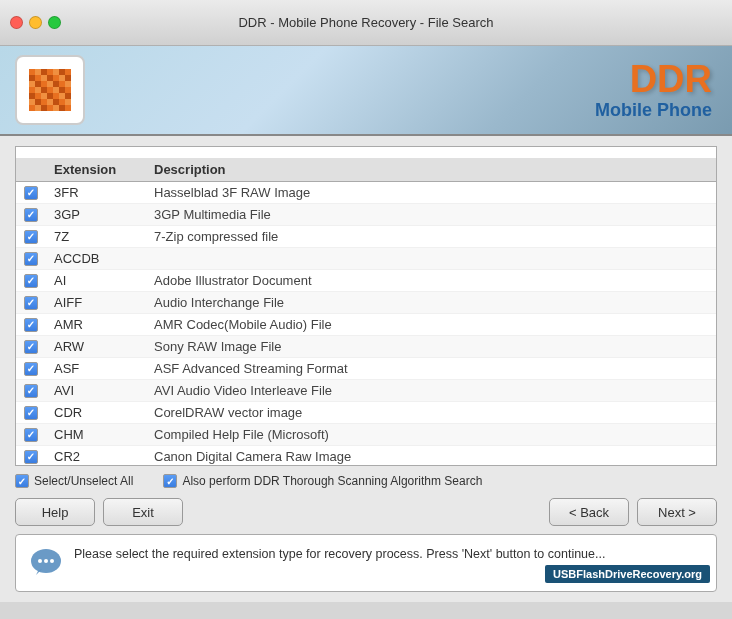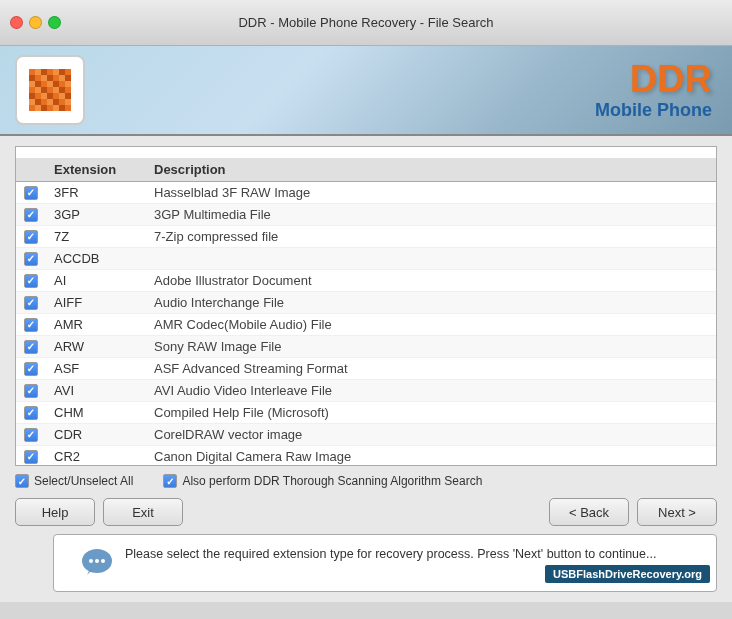--- a/index.html
+++ b/index.html
@@ -184,27 +184,26 @@
       padding: 0 16px;
     }
     .btn-wide { min-width: 80px; }
     .spacer { flex: 1; }
 
     
     .info-bar {
       background: white;
       border: 1px solid #aaa;
       border-radius: 4px;
-      padding: 10px 25px;
+      padding: 10px 12px;
       margin-top: 4px;
       display: flex;
       align-items: flex-start;
       gap: 10px;
       position: relative;
-      margin-left: 38px;
     }
     .info-icon {
       width: 36px;
       height: 36px;
       flex-shrink: 0;
     }
     .info-text {
       font-size: 12.5px;
       color: #333;
       line-height: 1.5;
@@ -384,29 +383,29 @@
           <div class="row-check">
             <div class="checkbox"></div>
           </div>
           <div class="row-ext">AVI</div>
           <div class="row-desc">AVI Audio Video Interleave File</div>
         </div>
         <div class="table-row">
           <div class="row-check">
             <div class="checkbox"></div>
           </div>
+          <div class="row-ext">CDR</div>
+          <div class="row-desc">CorelDRAW vector image</div>
+        </div>
+        <div class="table-row">
+          <div class="row-check">
+            <div class="checkbox"></div>
+          </div>
           <div class="row-ext">CHM</div>
           <div class="row-desc">Compiled Help File (Microsoft)</div>
-        </div>
-        <div class="table-row">
-          <div class="row-check">
-            <div class="checkbox"></div>
-          </div>
-          <div class="row-ext">CDR</div>
-          <div class="row-desc">CorelDRAW vector image</div>
         </div>
         <div class="table-row">
           <div class="row-check">
             <div class="checkbox"></div>
           </div>
           <div class="row-ext">CR2</div>
           <div class="row-desc">Canon Digital Camera Raw Image</div>
         </div>
         <div class="table-row">
           <div class="row-check">

